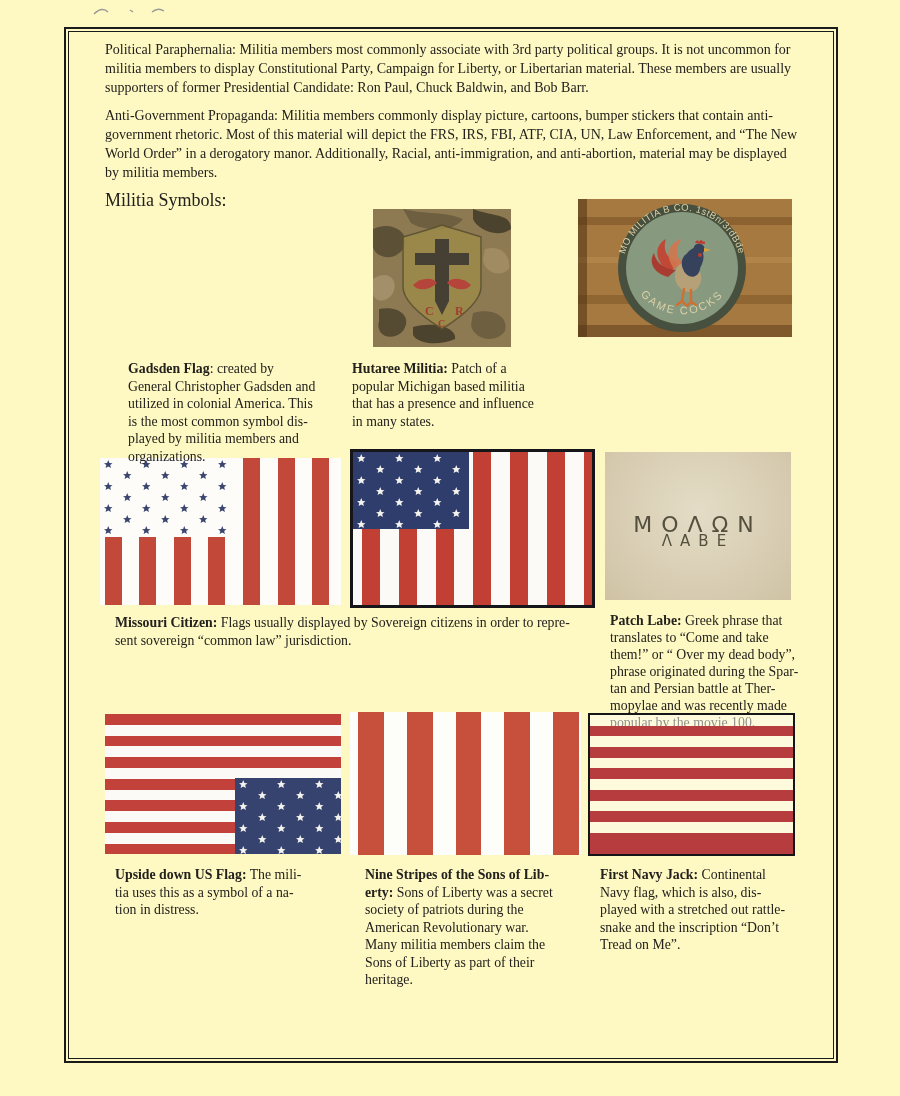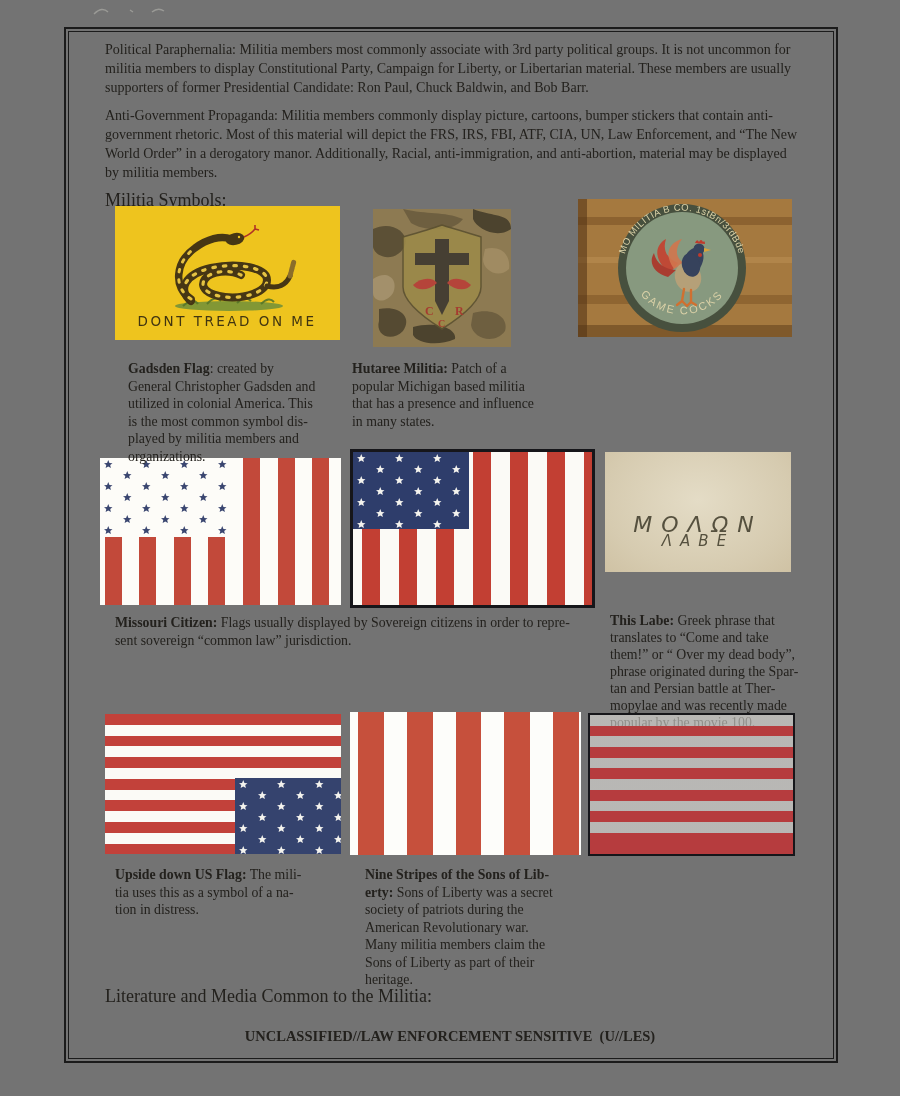--- a/index.html
+++ b/index.html
@@ -1,18 +1,18 @@
 <!DOCTYPE html>
 <html><head>
 <meta charset="utf-8">
 <style>
   html,body { margin:0; padding:0; background:#e8e8e6; }
   .page {
     position:relative; width:900px; height:1096px; margin:0 auto;
-    background:#737373; overflow:hidden;
+    background:#fef9c3; overflow:hidden;
     font-family:"Liberation Serif", serif; color:#23211d;
   }
   .abs { position:absolute; }
   .frame { position:absolute; left:64px; top:27px; width:770px; height:1032px;
            border:2px solid #1b1b1b; }
   .frame::before { content:""; position:absolute; inset:2px; border:1px solid #1b1b1b; }
   .para { position:absolute; margin:0; font-size:14px; line-height:19px; }
   .heading { position:absolute; margin:0; font-size:18px; }
   .caption { position:absolute; margin:0; font-size:13.8px; line-height:17.5px;
              white-space:pre-line; z-index:3; }
@@ -21,22 +21,22 @@
   .flag { position:absolute; }
   .canton { position:absolute; overflow:hidden; }
   .canton svg { position:absolute; inset:0; width:100%; height:100%; display:block; }
   
   .flag-civil { left:100px; top:458px; width:241px; height:147px; z-index:2;
     background:repeating-linear-gradient(90deg,#fdfcf8 0 5px,#c2493a 5px 22px,#fdfcf8 22px 34.5px); }
   .canton-civil { left:0; top:0; width:132px; height:79px; background:#fdfcf8; }
   .flag-us { left:350px; top:449px; width:239px; height:153px; border:3px solid #16161a; z-index:2;
     background:repeating-linear-gradient(90deg,#fbfaf6 0 9px,#c23f33 9px 27.5px,#fbfaf6 27.5px 37px); }
   .canton-us { left:0; top:0; width:116px; height:77px; background:#2e3d6b; }
-  .stone { left:605px; top:452px; width:186px; height:120px;
-    background:radial-gradient(ellipse at 50% 40%, #e4dcc6 0%, #d6cbb0 70%, #cfc2a4 100%);font-style:italic; }
+  .stone { left:605px; top:452px; width:186px; height:148px;
+    background:radial-gradient(ellipse at 50% 40%, #e4dcc6 0%, #d6cbb0 70%, #cfc2a4 100%); }
   .stone .greek { position:absolute; width:100%; text-align:center;
     font-family:"DejaVu Sans", sans-serif; color:#55503e; }
   .greek1 { top:60px; font-size:22px; letter-spacing:9px; }
   .greek2 { top:80px; font-size:15px; letter-spacing:8px; }
   
   .flag-upside { left:105px; top:714px; width:236px; height:140px; z-index:2;
     background:repeating-linear-gradient(180deg,#c2413a 0 10.8px,#fbfaf6 10.8px 21.6px); }
   .canton-upside { right:0; bottom:0; width:106px; height:76px; background:#35436e; }
   .flag-nine { left:350px; top:712px; width:231px; height:143px; z-index:2;
     background:repeating-linear-gradient(90deg,#fdfdfa 0 8px,#c6503c 8px 34px,#fdfdfa 34px 48.75px); }
@@ -70,41 +70,20 @@
   <svg class="abs" style="left:90px;top:2px" width="80" height="18">
     <path d="M4 12 q 8 -8 14 -2 M40 8 l 3 2 M62 10 q 6 -5 12 -1" stroke="#9a9a96" stroke-width="1.4" fill="none"></path>
   </svg>
 
   <div class="frame"></div>
 
   <p class="para" style="left:105px;top:40px;width:694px">Political Paraphernalia:  Militia members most commonly associate with 3rd party political groups.  It is not uncommon for militia members to display Constitutional Party, Campaign for Liberty, or Libertarian material.  These members are usually supporters of former Presidential Candidate: Ron Paul, Chuck Baldwin, and Bob Barr.</p>
   <p class="para" style="left:105px;top:106px;width:694px">Anti-Government Propaganda:  Militia members commonly display picture, cartoons, bumper stickers that contain anti-government rhetoric.  Most of this material will depict the FRS, IRS, FBI, ATF, CIA, UN, Law Enforcement, and “The New World Order” in a derogatory manor.  Additionally, Racial, anti-immigration, and anti-abortion, material may be displayed by militia members.</p>
   <p class="heading" style="left:105px;top:190px">Militia Symbols:</p>
 
-  <div class="imgblock" style="left:115px;top:206px">
-    <svg width="225" height="134" viewBox="0 0 225 134">
-      <rect width="225" height="134" fill="#eec41e"></rect>
-      <ellipse cx="114" cy="100" rx="54" ry="5" fill="#6f8f3a" opacity="0.85"></ellipse>
-      <g stroke="#567628" stroke-width="2" fill="none" opacity="0.9">
-        <path d="M68 100 q 10 -9 15 -2 M92 98 q 8 -9 14 -3 M122 97 q 8 -8 14 -2 M146 98 q 8 -8 13 -2"></path>
-      </g>
-      <g fill="none" stroke-linecap="round">
-        <path d="M76 95 C 62 84 70 68 96 62 C 124 56 152 62 152 74 C 152 86 130 93 110 91 C 92 89 84 81 90 73 C 96 65 114 63 126 69" stroke="#463614" stroke-width="8"></path>
-        <path d="M76 95 C 62 84 70 68 96 62 C 124 56 152 62 152 74 C 152 86 130 93 110 91 C 92 89 84 81 90 73 C 96 65 114 63 126 69" stroke="#e4c243" stroke-width="3.2" stroke-dasharray="2.5 8"></path>
-        <path d="M76 93 C 58 82 60 56 80 42 C 92 33 106 29 116 33" stroke="#463614" stroke-width="7.5"></path>
-        <path d="M76 93 C 58 82 60 56 80 42" stroke="#e4c243" stroke-width="3" stroke-dasharray="2.5 8"></path>
-        <path d="M152 80 C 163 83 171 79 175 70" stroke="#463614" stroke-width="5"></path>
-        <path d="M175 70 l 4 -15" stroke="#8a6d2a" stroke-width="5" stroke-dasharray="3.5 1.8"></path>
-      </g>
-      <ellipse cx="120" cy="33" rx="9.5" ry="6" fill="#463614" transform="rotate(-12 120 33)"></ellipse>
-      <circle cx="124" cy="31" r="1.2" fill="#eec41e"></circle>
-      <path d="M129 31 q 7 -3 11 -8 m 0 0 l 4 1 m -4 -1 l 0 -4" stroke="#b03226" stroke-width="1.6" fill="none"></path>
-      <text x="112" y="120" text-anchor="middle" font-size="13.5" letter-spacing="2.5" fill="#413511" font-family="DejaVu Sans, sans-serif">DONT TREAD ON ME</text>
-    </svg>
-  </div>
 
   <div class="imgblock" style="left:373px;top:209px">
     <svg width="138" height="138" viewBox="0 0 138 138">
       <rect width="138" height="138" fill="#8d7a52"></rect>
       <g>
         <path d="M0 20 C 20 10 40 26 30 40 C 20 54 2 48 0 38 Z" fill="#5c5036"></path>
         <path d="M30 0 C 55 6 70 2 90 10 C 80 24 50 22 38 14 Z" fill="#6e5f40"></path>
         <path d="M100 0 C 120 8 138 4 138 20 C 124 30 104 20 100 10 Z" fill="#4c432e"></path>
         <path d="M0 70 C 14 60 26 70 20 84 C 12 96 0 92 0 84 Z" fill="#a3906b"></path>
         <path d="M6 100 C 26 96 40 108 30 122 C 18 134 2 126 6 112 Z" fill="#554a32"></path>
@@ -194,21 +173,21 @@
     </div>
   </div>
 
   <div class="flag stone">
     <div class="greek greek1">ΜΟΛΩΝ</div>
     <div class="greek greek2">ΛΑΒΕ</div>
   </div>
 
   <p class="caption" style="left:115px;top:614px;width:488px"><b>Missouri Citizen:</b><span> Flags usually displayed by Sovereign citizens in order to repre-
 sent sovereign “common law” jurisdiction.</span></p>
-  <p class="caption cap-tight" style="left:610px;top:612px;width:196px;z-index:1"><b>This Labe:</b><span>  Greek phrase that
+  <p class="caption cap-tight" style="left:610px;top:612px;width:196px;z-index:1"><b>Patch Labe:</b><span>  Greek phrase that
 translates to “Come and take
 them!” or “ Over my dead body”,
 phrase originated during the Spar-
 tan and Persian battle at Ther-
 mopylae and was recently made
 popular by the movie 100.</span></p>
 
   <div class="flag flag-upside">
     <div class="canton canton-upside">
       <svg>
@@ -226,17 +205,20 @@
   <p class="caption" style="left:365px;top:866px;width:218px"><b>Nine Stripes of the Sons of Lib-
 erty:</b><span>  Sons of Liberty was a secret
 society of patriots during the
 American Revolutionary war.
 Many militia members claim the
 Sons of Liberty as part of their
 heritage.</span></p>
   <p class="caption" style="left:115px;top:866px;width:208px"><b>Upside down US Flag:</b><span>  The mili-
 tia uses this as a symbol of a na-
 tion in distress.</span></p>
-
-  <p class="heading" style="left:105px;top:986px">Literature and Media Common to the Militia:</p>
-  <p class="footer">UNCLASSIFIED//LAW ENFORCEMENT SENSITIVE  (U//LES)</p>
+  <p class="caption" style="left:600px;top:866px;width:208px"><b>First Navy Jack:</b><span> Continental
+Navy flag, which is also, dis-
+played with a stretched out rattle-
+snake and the inscription “Don’t
+Tread on Me”.</span></p>
+
 
 </div>
 
 </body></html>

